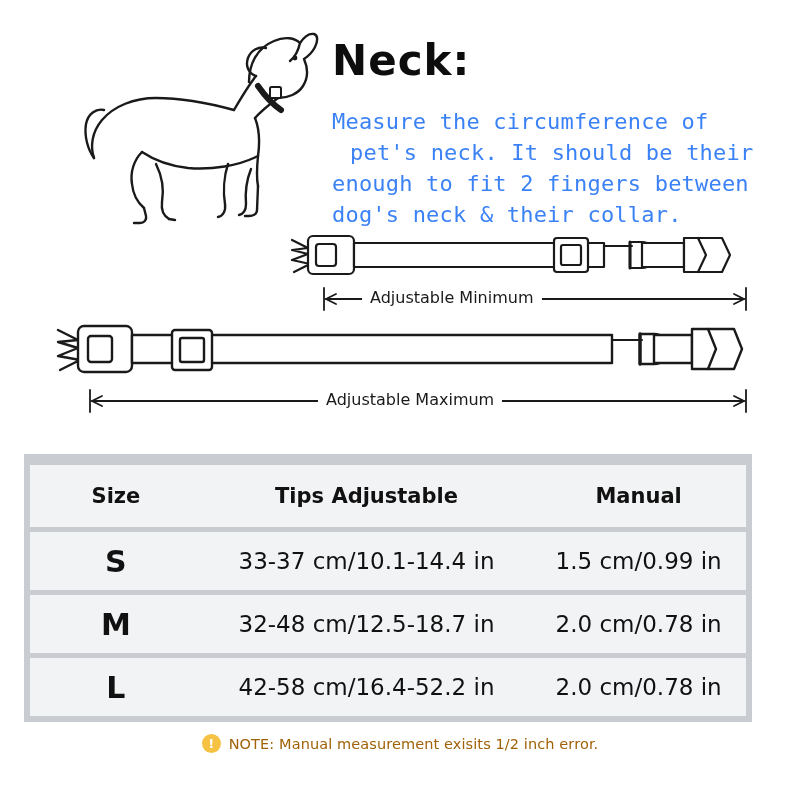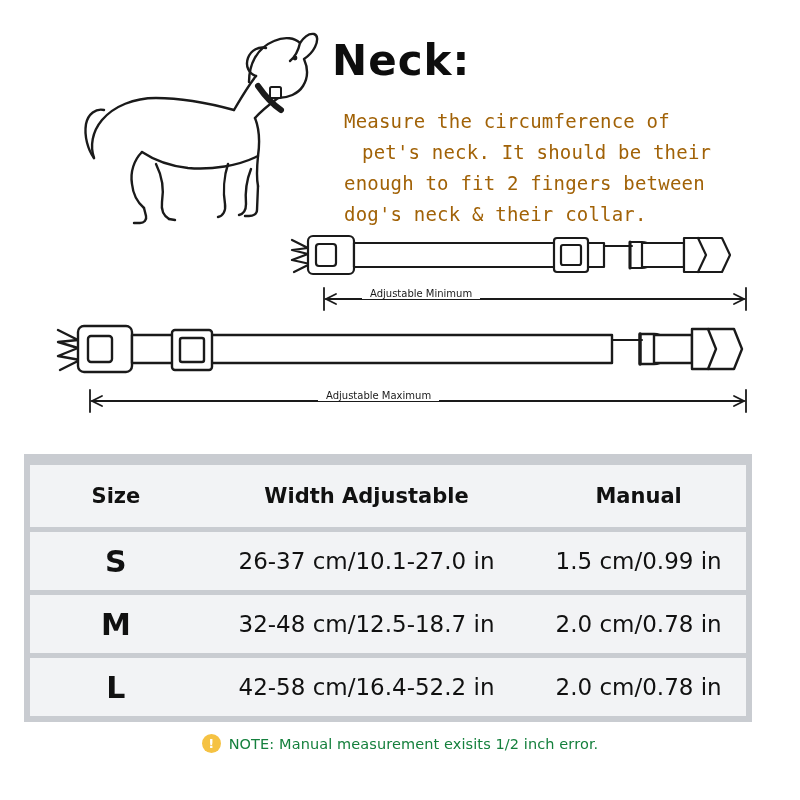--- a/index.html
+++ b/index.html
@@ -21,26 +21,26 @@
     position: absolute;
     left: 332px; top: 36px;
     font-family: "DejaVu Sans", sans-serif;
     font-size: 42px;
     font-weight: 600;
     letter-spacing: 1px;
     color: #0d0d0d;
   }
   .tips-body {
     position: absolute;
-    left: 344px; top: 106px;
+    left: 332px; top: 106px;
     width: 440px;
     font-family: "DejaVu Sans Mono", monospace;
-    font-size: 19px;
+    font-size: 22px;
     line-height: 31px;
-    color: #a16207;
+    color: #3b82f6;
     letter-spacing: 0.2px;
   }
   .tips-body .l2, .tips-body .l3, .tips-body .l4 { display: block; }
   .tips-body .l2 { padding-left: 18px; }
 
   
   .dog-wrap {
     position: absolute;
     left: 52px; top: 24px;
     width: 270px; height: 210px;
@@ -64,21 +64,21 @@
     width: 426px; height: 26px;
   }
   .dim-max {
     position: absolute;
     left: 88px; top: 388px;
     width: 660px; height: 26px;
   }
   .dim-label {
     position: absolute;
     font-family: "DejaVu Sans", sans-serif;
-    font-size: 10px;
+    font-size: 16px;
     color: #1a1a1a;
     background: #ffffff;
     padding: 0 8px;
     white-space: nowrap;
   }
   .dim-label.min { left: 362px; top: 288px; }
   .dim-label.max { left: 318px; top: 390px; }
 
   
   .table-box {
@@ -141,21 +141,21 @@
     font-family: "DejaVu Sans", sans-serif;
     font-size: 13px;
     font-weight: 700;
     line-height: 19px;
     text-align: center;
     flex: 0 0 auto;
   }
   .note-text {
     font-family: "DejaVu Sans", sans-serif;
     font-size: 14.5px;
-    color: #15803d;
+    color: #a16207;
     letter-spacing: 0.1px;
   }
 </style>
 </head>
 <body>
 
 <div id="page">
 
   <div class="dog-wrap">
     <svg width="270" height="210" viewBox="0 0 270 210" fill="none" xmlns="http://www.w3.org/2000/svg">
@@ -283,28 +283,28 @@
   <div class="table-box">
     <table class="size-table">
       <colgroup>
         <col class="c-size">
           <col class="c-neck">
           <col class="c-width">
       </colgroup>
       <thead>
         <tr>
           <th>Size</th>
-          <th>Width Adjustable</th>
+          <th>Tips Adjustable</th>
           <th>Manual</th>
         </tr>
       </thead>
       <tbody>
         <tr>
           <td class="size-cell">S</td>
-          <td>26-37 cm/10.1-27.0 in</td>
+          <td>33-37 cm/10.1-14.4 in</td>
           <td>1.5 cm/0.99 in</td>
         </tr>
         <tr>
           <td class="size-cell">M</td>
           <td>32-48 cm/12.5-18.7 in</td>
           <td>2.0 cm/0.78 in</td>
         </tr>
         <tr>
           <td class="size-cell">L</td>
           <td>42-58 cm/16.4-52.2 in</td>

